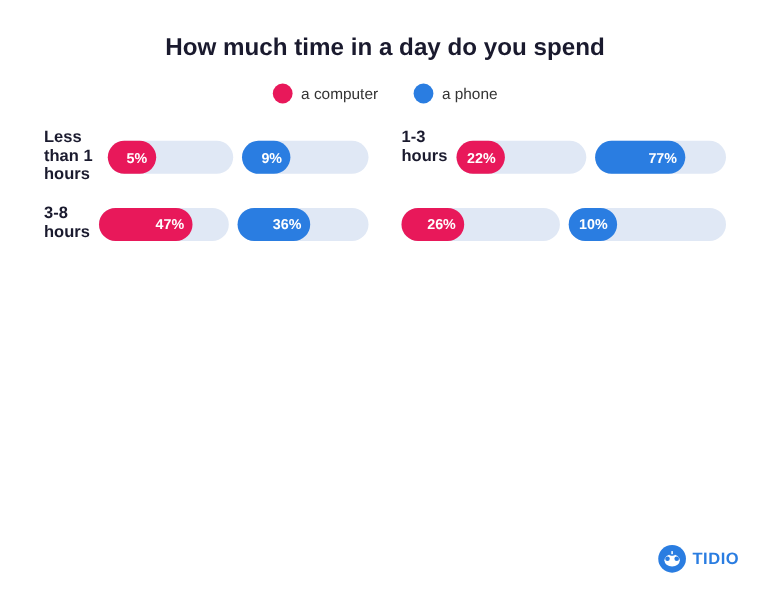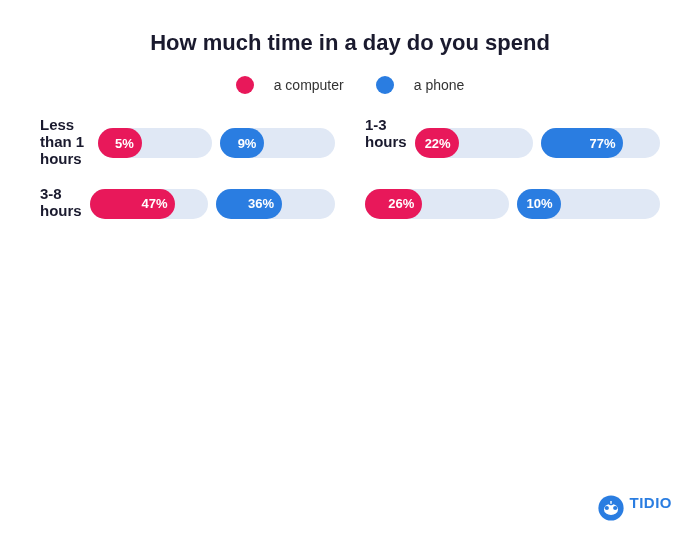--- a/index.html
+++ b/index.html
@@ -33,21 +33,21 @@
     .legend {
       display: flex;
       align-items: center;
       gap: 32px;
       margin-bottom: 22px;
     }
 
     .legend-item {
       display: flex;
       align-items: center;
-      gap: 20px;
+      gap: 8px;
       font-size: 14px;
       color: #333;
     }
 
     .legend-dot {
       width: 18px;
       height: 18px;
       border-radius: 50%;
     }
 
@@ -107,21 +107,21 @@
       font-size: 13px;
       font-weight: 700;
       color: #fff;
     }
 
     .tidio-logo {
       position: absolute;
       bottom: 16px;
       right: 28px;
       display: flex;
-      align-items: flex-start;
+      align-items: center;
       gap: 5px;
     }
 
     .tidio-icon {
       width: 28px;
       height: 28px;
     }
 
     .tidio-text {
       font-size: 15px;

